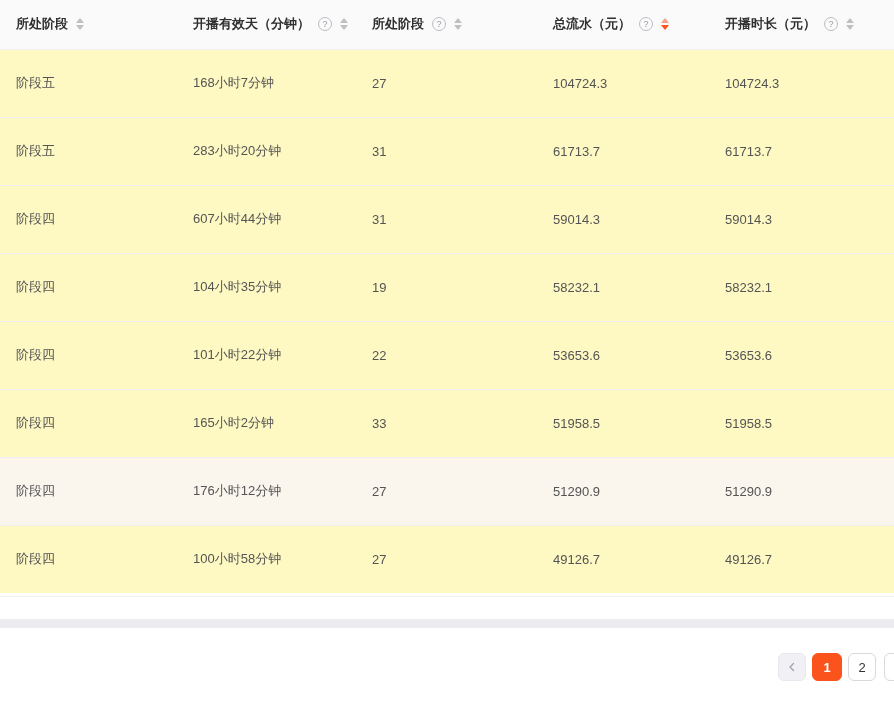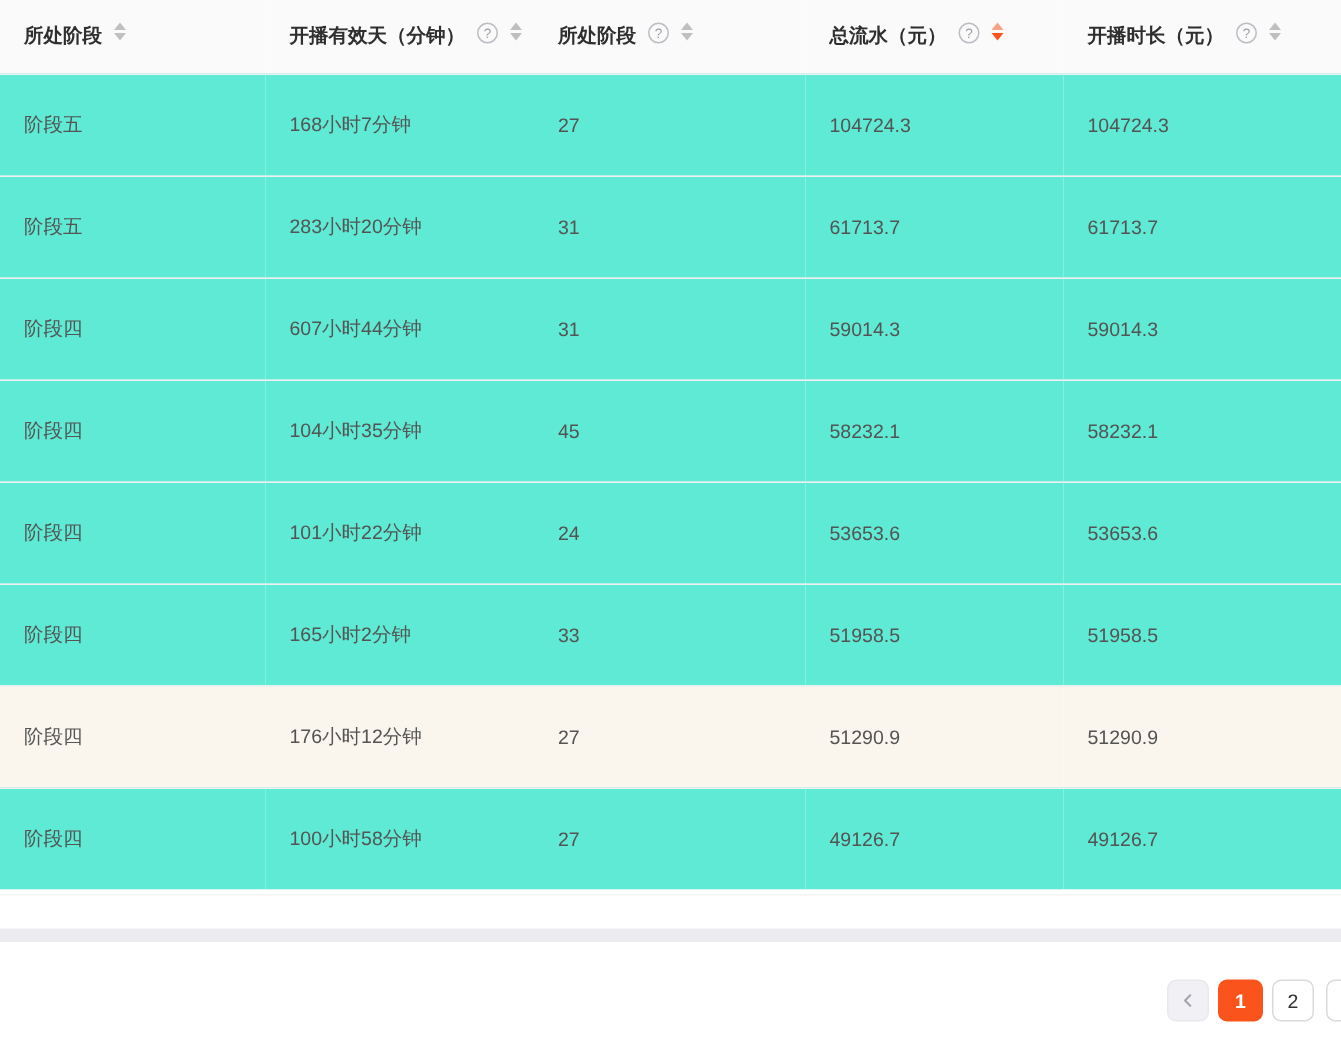--- a/index.html
+++ b/index.html
@@ -3,23 +3,23 @@
 <meta charset="utf-8">
 <style>
   * { margin:0; padding:0; box-sizing:border-box; }
   html,body { width:894px; height:701px; background:#fff; overflow:hidden;
     font-family:"Liberation Sans","DejaVu Sans",sans-serif; }
   .table-outer { width:894px; height:593px; overflow:hidden; }
   table { width:960px; border-collapse:collapse; table-layout:fixed; }
   col.c1{width:177px} col.c2{width:179px} col.c3{width:181px} col.c4{width:172px} col.c5{width:251px}
   thead th { background:#fafafa; height:49px; text-align:left; padding:0 12px 0 16px;
     font-size:13px; font-weight:700; color:#2f2f2f; border-bottom:1px solid #f0f0f0; }
-  .hcell { display:flex; gap:8px; white-space:nowrap; }
+  .hcell { display:flex; align-items:center; gap:8px; white-space:nowrap; }
   tbody td { height:68px; padding:0 12px 0 16px; font-size:13px; color:#545454;
-    border-bottom:1px solid #f0f0f0; white-space:nowrap; background:#5eead4; }
+    border-bottom:1px solid #f0f0f0; white-space:nowrap; background:#fef9c3; }
   tr.highlight td { background:#faf6ed; }
   .help { display:inline-flex; align-items:center; justify-content:center;
     width:14px; height:14px; border:1px solid #bcbcc4; border-radius:50%;
     font-size:9px; font-weight:400; color:#9b9ba3; line-height:1; cursor:pointer; flex:0 0 auto; }
   .sorter { display:inline-flex; flex-direction:column; gap:2px; cursor:pointer; flex:0 0 auto; }
   .caret-up { width:0; height:0; border-left:4px solid transparent; border-right:4px solid transparent;
     border-bottom:5px solid #bfbfbf; }
   .caret-down { width:0; height:0; border-left:4px solid transparent; border-right:4px solid transparent;
     border-top:5px solid #bfbfbf; }
   .sorter.active .caret-up { border-bottom-color:#fba183; }
@@ -118,28 +118,28 @@
       <tr>
         <td>阶段四</td>
         <td>607小时44分钟</td>
         <td>31</td>
         <td>59014.3</td>
         <td>59014.3</td>
       </tr>
       <tr>
         <td>阶段四</td>
         <td>104小时35分钟</td>
-        <td>45</td>
+        <td>19</td>
         <td>58232.1</td>
         <td>58232.1</td>
       </tr>
       <tr>
         <td>阶段四</td>
         <td>101小时22分钟</td>
-        <td>24</td>
+        <td>22</td>
         <td>53653.6</td>
         <td>53653.6</td>
       </tr>
       <tr>
         <td>阶段四</td>
         <td>165小时2分钟</td>
         <td>33</td>
         <td>51958.5</td>
         <td>51958.5</td>
       </tr>

